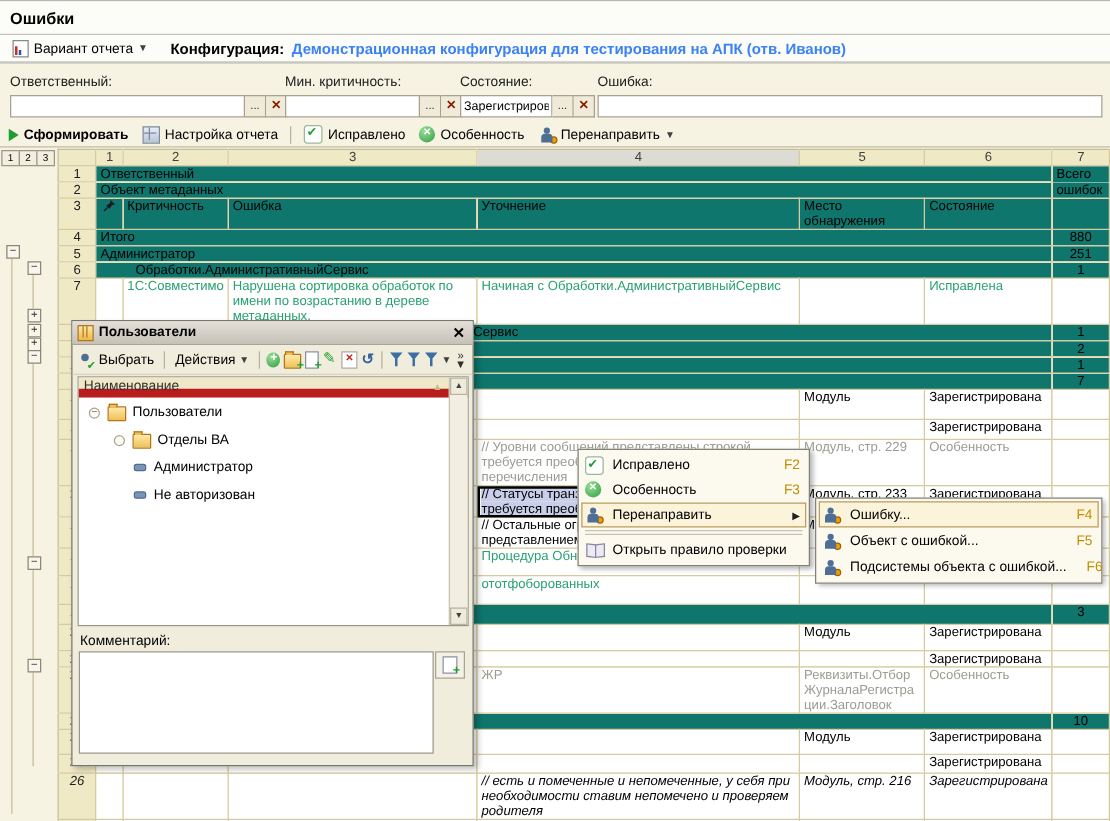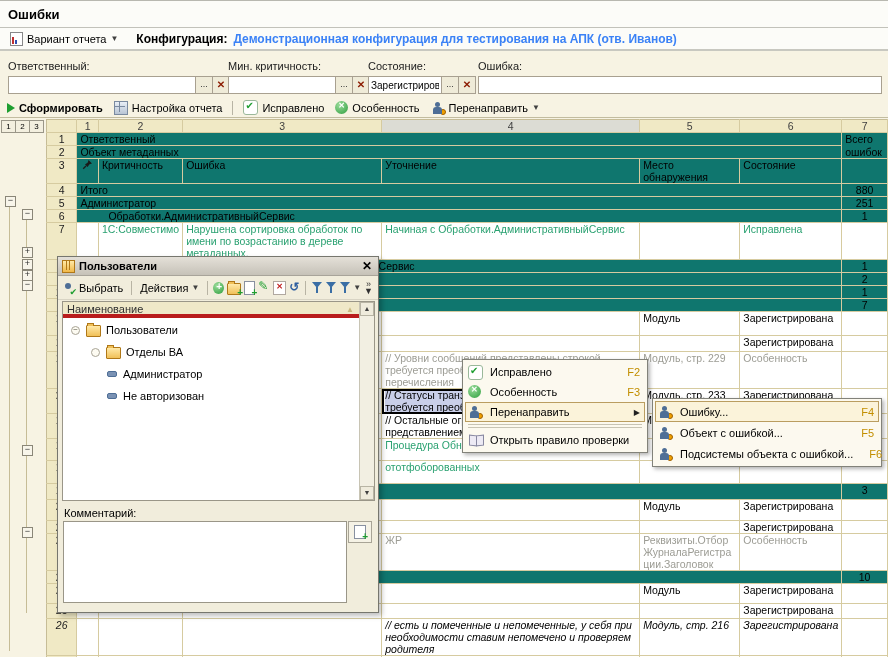--- a/index.html
+++ b/index.html
@@ -92,21 +92,21 @@
   .ic-pencil::before{content:"✎";position:absolute;left:0;top:-2px;font-size:12px;color:#1E9E30;}
   .ic-del{width:12px;height:12px;background:#fff;border:1px solid #B0A8A0;position:relative;}
   .ic-del::before{content:"✕";position:absolute;left:2px;top:0;font-size:8px;font-weight:bold;color:#C02020;}
   .ic-hist{width:12px;height:12px;position:relative;}
   .ic-hist::before{content:"↺";position:absolute;left:0;top:-2px;font-size:12px;color:#3060A0;font-weight:bold;}
   .ic-funnel{width:12px;height:13px;position:relative;}
   .ic-funnel::before{content:"";position:absolute;left:1px;top:1px;border-left:5px solid transparent;border-right:5px solid transparent;border-top:6px solid #3A6EA5;}
   .ic-funnel::after{content:"";position:absolute;left:5px;top:6px;width:2px;height:6px;background:#3A6EA5;}
   .pmore{margin-left:auto;display:flex;flex-direction:column;align-items:center;line-height:7px;font-size:9px;color:#303030;padding-right:2px;}
   .plist{position:absolute;left:4px;top:44px;width:313px;height:200px;background:#fff;border:1px solid #9A9688;box-sizing:border-box;}
-  .plhdr{height:16px;background:#EFE8C8;border-bottom:4px solid #b91c1c;padding:1px 4px;box-sizing:border-box;position:relative;color:#303030;}
+  .plhdr{height:16px;background:#EFE8C8;border-bottom:7px solid #b91c1c;padding:1px 4px;box-sizing:border-box;position:relative;color:#303030;}
   .sortmark{position:absolute;right:20px;top:3px;font-size:8px;color:#C8B880;}
   .pscroll{position:absolute;right:0;top:0;width:15px;height:100%;background:#F2EFE2;border-left:1px solid #C8C4B4;box-sizing:border-box;}
   .sbtn{position:absolute;left:0;width:14px;height:14px;background:#EFEBDC;border:1px solid #B8B4A4;box-sizing:border-box;font-size:7px;text-align:center;line-height:12px;color:#404040;}
   .ptree{position:absolute;left:0;top:17px;right:15px;bottom:0;overflow:hidden;}
   .trow{height:22px;display:flex;align-items:center;gap:5px;box-sizing:border-box;border:1px solid transparent;}
   .trow.sel{background:#FFE9A2;border:1px dotted #A89860;}
   .texp{width:11px;height:11px;flex:none;position:relative;}
   .texp .circ{position:absolute;left:1px;top:1px;width:9px;height:9px;border:1px solid #A8A496;border-radius:50%;background:#FDFBF2;box-sizing:border-box;font-size:8px;line-height:6px;text-align:center;color:#606050;}
   .ic-user{width:12px;height:10px;position:relative;flex:none;}
   .ic-user::before{content:"";position:absolute;left:1px;top:2px;width:10px;height:6px;border-radius:2px;background:#7A92B4;border:1px solid #4E6E96;box-sizing:border-box;}

